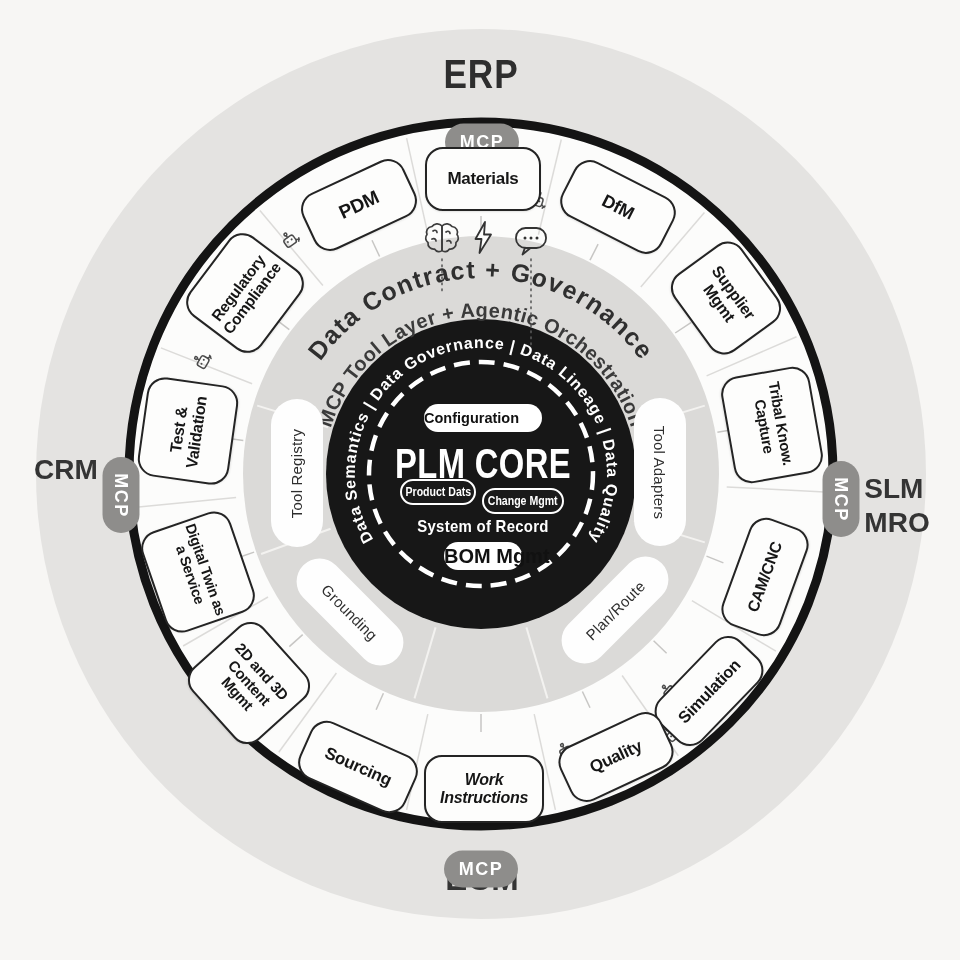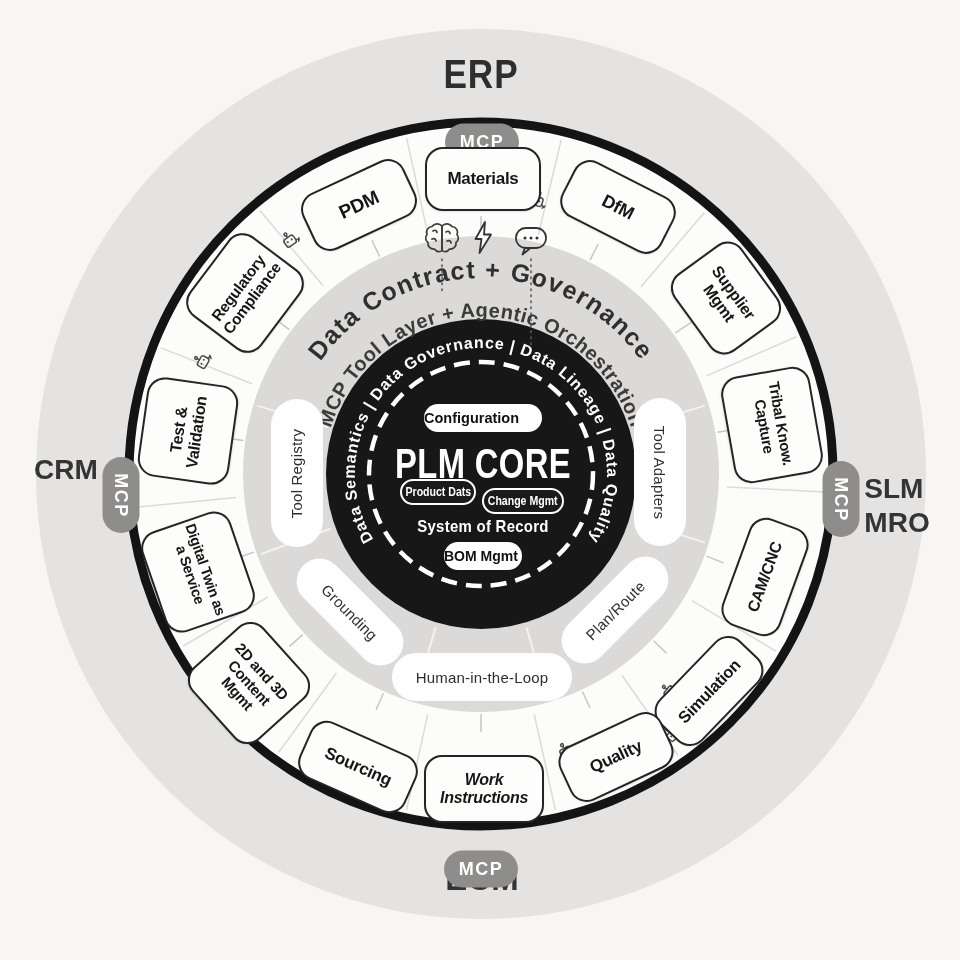--- a/index.html
+++ b/index.html
@@ -259,32 +259,29 @@
     </div>
   <div class="oval vr" style="left:634px;top:398px;width:52px;height:148px;">
       <span>Tool Adapters</span>
     </div>
   <div class="oval" style="left:284px;top:589px;width:132px;height:46px;transform:rotate(45deg);">
       <span>Grounding</span>
     </div>
   <div class="oval" style="left:549px;top:587px;width:132px;height:46px;transform:rotate(-45deg);">
       <span>Plan/Route</span>
     </div>
-  <div class="oval" style="left:392px;top:653px;width:180px;height:48px;">
-      <span>Human-in-the-Loop</span>
-    </div>
 
   <div class="abs corepill" style="left:483px;top:418px;width:118px;height:28px;font-size:14.5px;">
       <span>Configuration</span>
     </div>
   <div class="abs coretitle" style="left:483px;top:464px;">PLM CORE</div>
   <div class="abs darkpill" style="left:438px;top:492px;width:72px;height:22px;align-items:center;">
       <span>Product Dats</span>
     </div>
   <div class="abs darkpill" style="left:523px;top:501px;width:78px;height:22px;">
       <span>Change Mgmt</span>
     </div>
   <div class="abs coresub" style="left:483px;top:527px;">System of Record</div>
-  <div class="abs corepill" style="left:483px;top:556px;width:78px;height:28px;font-size:14px;">
+  <div class="abs corepill" style="left:483px;top:556px;width:78px;height:28px;font-size:20px;">
       <span>BOM Mgmt</span>
     </div>
 
 </div>
 
 </body></html>

